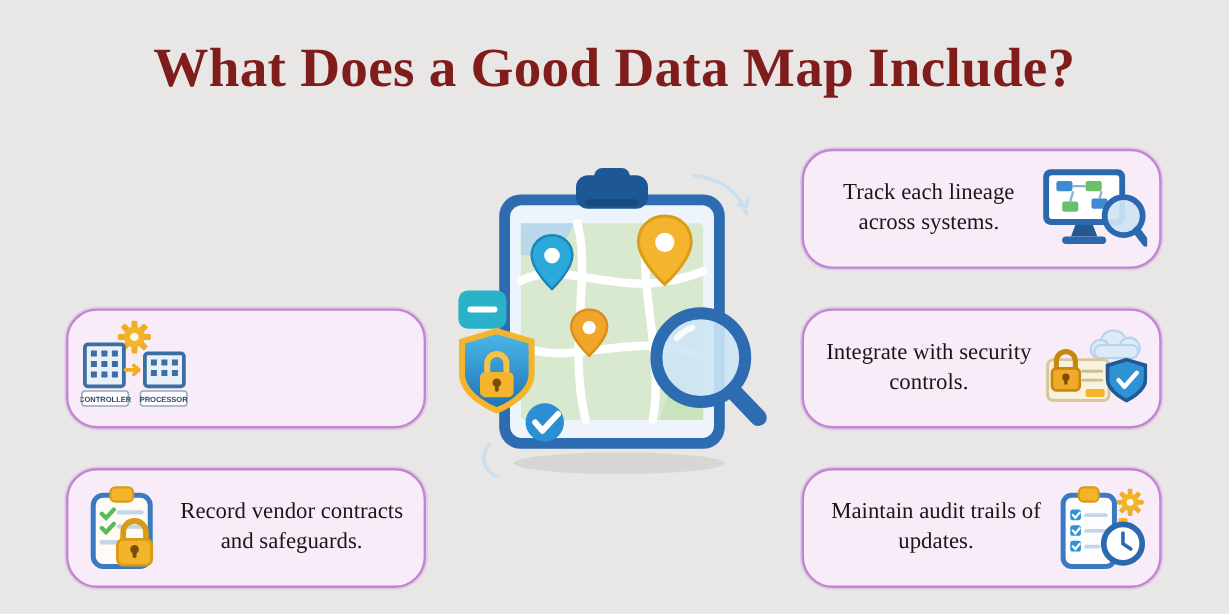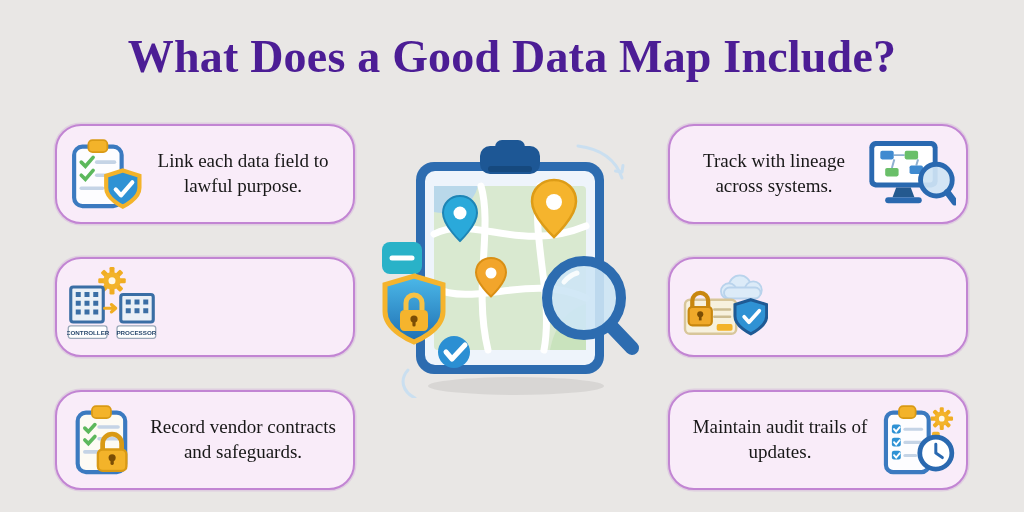--- a/index.html
+++ b/index.html
@@ -6,21 +6,21 @@
   body {
     width:1024px; height:512px; overflow:hidden;
     background:#e9e7e5;
     font-family:"Liberation Serif","DejaVu Serif",serif;
   }
   .canvas { position:relative; width:1024px; height:512px; background:#e9e7e5; }
 
   .title {
     position:absolute; top:30px; left:0; width:1024px;
     text-align:center; margin:0;
-    font-size:46px; font-weight:bold; color:#4c1d95;
+    font-size:46px; font-weight:bold; color:#7f1d1d;
     letter-spacing:0.2px;
   }
 
   .card {
     position:absolute; width:300px; height:100px;
     box-sizing:border-box;
     display:flex; align-items:center;
     background:#f9ecf9;
     border:2px solid #c285d3;
     border-radius:26px;
@@ -47,36 +47,20 @@
     font-weight:bold;
   }
 </style>
 </head>
 <body>
 
 <div class="canvas">
 
   <h1 class="title">What Does a Good Data Map Include?</h1>
 
-  <div class="card pos-l1">
-    <span class="icon">
-      <svg viewBox="0 0 64 64" width="76" height="76">
-        <rect x="6" y="9" width="40" height="50" rx="7" fill="#fdfdff" stroke="#3b7ac0" stroke-width="3.5"></rect>
-        <rect x="18" y="3.5" width="16" height="10" rx="3.5" fill="#f3b32a" stroke="#d99a15" stroke-width="1.5"></rect>
-        <path d="M12 22 l3.5 3.5 L22 18" stroke="#5cb85c" stroke-width="3" fill="none" stroke-linecap="round"></path>
-        <line x1="25" y1="22" x2="40" y2="22" stroke="#c5d4e6" stroke-width="3" stroke-linecap="round"></line>
-        <path d="M12 33 l3.5 3.5 L22 29" stroke="#5cb85c" stroke-width="3" fill="none" stroke-linecap="round"></path>
-        <line x1="25" y1="33" x2="40" y2="33" stroke="#c5d4e6" stroke-width="3" stroke-linecap="round"></line>
-        <line x1="12" y1="44" x2="30" y2="44" stroke="#c5d4e6" stroke-width="3" stroke-linecap="round"></line>
-        <path d="M47 29 l14 4.5 v10 c0 9.5 -14 16 -14 16 s-14 -6.5 -14 -16 v-10 z" fill="#2f92d4" stroke="#f3b32a" stroke-width="3.5"></path>
-        <path d="M41 45 l4.5 5 L55 39" stroke="#ffffff" stroke-width="3.5" fill="none" stroke-linecap="round" stroke-linejoin="round"></path>
-      </svg>
-    </span>
-    <p>Link each data field to lawful purpose.</p>
-  </div>
 
   <div class="card pos-l2">
     <span class="icon">
       <svg viewBox="0 0 72 64" width="90" height="80">
         <g transform="translate(36,11)">
           <g fill="#f0ad22">
             <rect x="-2" y="-11" width="4" height="6" rx="1"></rect>
             <rect x="-2" y="5" width="4" height="6" rx="1"></rect>
             <rect x="-11" y="-2" width="6" height="4" rx="1"></rect>
             <rect x="5" y="-2" width="6" height="4" rx="1"></rect>
@@ -114,39 +98,40 @@
         <path d="M30 40 v-5 a8 8 0 0 1 16 0 v5" stroke="#d99a15" stroke-width="4" fill="none"></path>
         <rect x="26" y="40" width="24" height="18" rx="4" fill="#f3b32a" stroke="#d99a15" stroke-width="2"></rect>
         <circle cx="38" cy="47" r="3" fill="#7a4d05"></circle>
         <rect x="36.6" y="47" width="2.8" height="6" rx="1.2" fill="#7a4d05"></rect>
       </svg>
     </span>
     <p>Record vendor contracts and safeguards.</p>
   </div>
 
   <div class="card pos-r1">
-    <p>Track with lineage across systems.</p>
+    <p>Track each lineage across systems.</p>
     <span class="icon">
       <svg viewBox="0 0 72 64" width="88" height="78">
         <rect x="1" y="5" width="56" height="38" rx="5" fill="#2a69b0"></rect>
         <rect x="5" y="9" width="48" height="30" rx="2" fill="#ffffff"></rect>
         <path d="M21 16.5 h9 M21.5 20 l-2 7 M41 20 l-1.5 5" stroke="#8fb0d0" stroke-width="1.6" fill="none"></path>
         <rect x="10" y="13" width="11" height="7" rx="1.5" fill="#3f8ad0"></rect>
         <rect x="30" y="13" width="11" height="7" rx="1.5" fill="#6abf69"></rect>
         <rect x="14" y="27" width="11" height="7" rx="1.5" fill="#6abf69"></rect>
         <rect x="34" y="25" width="11" height="7" rx="1.5" fill="#3f8ad0"></rect>
         <path d="M23 43 h12 l3 8 H20 z" fill="#24598f"></path>
         <rect x="14" y="51" width="30" height="5" rx="2.5" fill="#2a69b0"></rect>
         <circle cx="56" cy="37" r="13" fill="#cfe4f4" fill-opacity="0.92" stroke="#2a69b0" stroke-width="4"></circle>
         <line x1="65" y1="47" x2="71" y2="55" stroke="#2a69b0" stroke-width="5.5" stroke-linecap="round"></line>
       </svg>
     </span>
   </div>
 
   <div class="card pos-r2">
+    <p>Integrate with security controls.</p>
     <span class="icon">
       <svg viewBox="0 0 72 64" width="88" height="78">
         <g fill="#dcebf8" stroke="#b9d3ec" stroke-width="1.5">
           <circle cx="49" cy="15" r="9"></circle>
           <circle cx="60" cy="18" r="7"></circle>
           <circle cx="40" cy="19" r="6.5"></circle>
           <rect x="36" y="16" width="30" height="9" rx="4.5"></rect>
         </g>
         <rect x="4" y="26" width="42" height="28" rx="4" fill="#f7f1de" stroke="#d8c69a" stroke-width="2"></rect>
         <path d="M28 34 h13 M28 40 h13" stroke="#cdbd92" stroke-width="2" stroke-linecap="round"></path>

